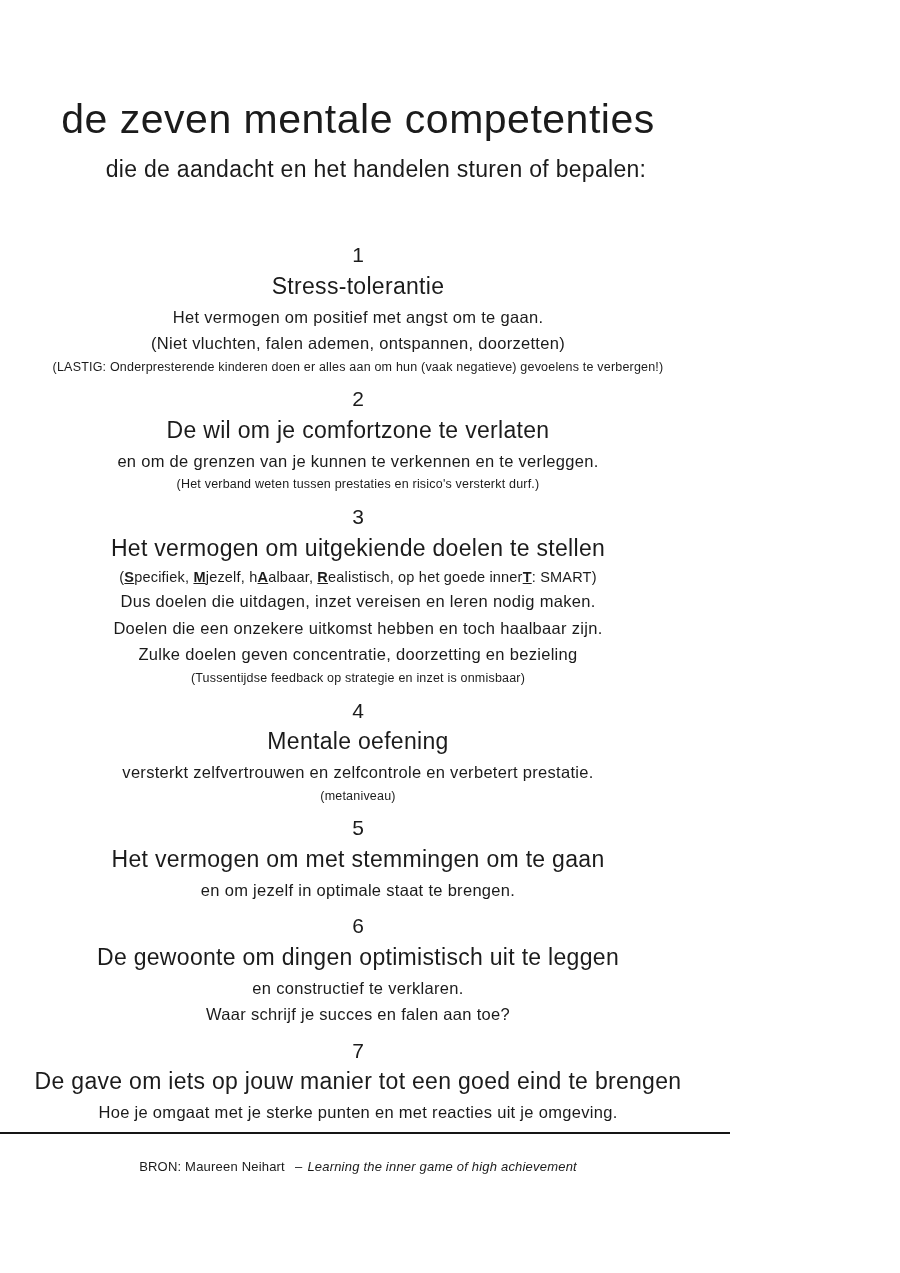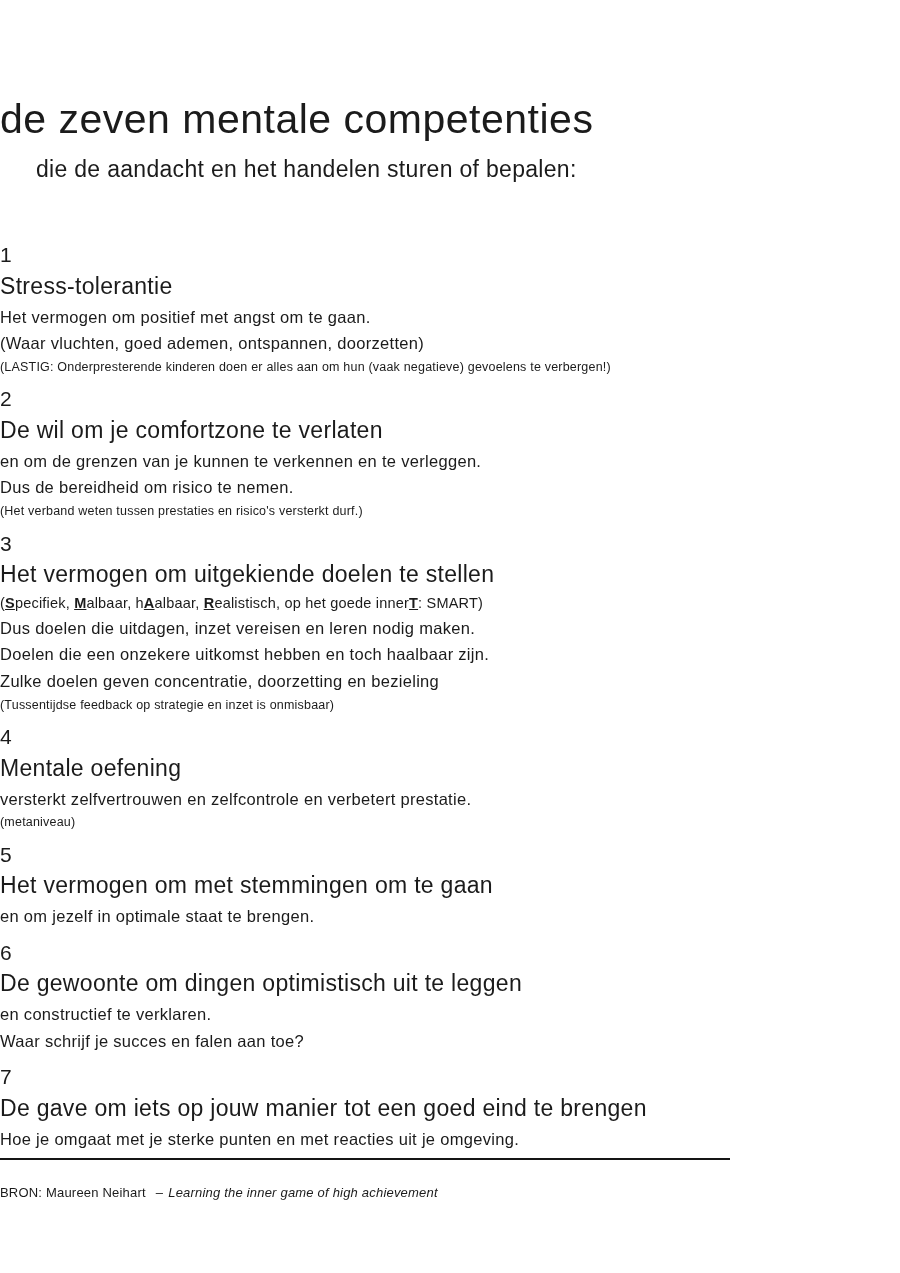--- a/index.html
+++ b/index.html
@@ -12,20 +12,21 @@
     height: 1273px;
     overflow: hidden;
     font-family: "Liberation Sans", "DejaVu Sans", sans-serif;
     color: #1b1b1b;
   }
   .page {
     width: 716px;
     height: 1273px;
     box-sizing: border-box;
     padding-top: 95px;
+    text-align: center;
   }
   h1.doc-title {
     margin: 0;
     font-size: 41px;
     font-weight: 500;
     letter-spacing: 0.5px;
     line-height: 1.2;
   }
   .doc-subtitle {
     margin-top: 12px;
@@ -100,34 +101,33 @@
 
 <div class="page">
   <h1 class="doc-title">de zeven mentale competenties</h1>
   <div class="doc-subtitle">die de aandacht en het handelen sturen of bepalen:</div>
 
   <div id="sections">
       <section class="competency">
         <div class="num">1</div>
         <h2 class="heading">Stress-tolerantie</h2>
         <p class="line body">Het vermogen om positief met angst om te gaan.</p>
-        <p class="line body">(Waar vluchten, goed ademen, ontspannen, doorzetten)</p>
+        <p class="line body">(Niet vluchten, falen ademen, ontspannen, doorzetten)</p>
         <p class="line note">(LASTIG: Onderpresterende kinderen doen er alles aan om hun (vaak negatieve) gevoelens te verbergen!)</p>
       </section>
       <section class="competency">
         <div class="num">2</div>
         <h2 class="heading">De wil om je comfortzone te verlaten</h2>
         <p class="line body">en om de grenzen van je kunnen te verkennen en te verleggen.</p>
-        <p class="line body">Dus de bereidheid om risico te nemen.</p>
         <p class="line note">(Het verband weten tussen prestaties en risico's versterkt durf.)</p>
       </section>
       <section class="competency">
         <div class="num">3</div>
         <h2 class="heading">Het vermogen om uitgekiende doelen te stellen</h2>
-        <p class="line small"><span>(</span><span class="u">S</span><span>pecifiek, </span><span class="u">M</span><span>albaar, h</span><span class="u">A</span><span>albaar, </span><span class="u">R</span><span>ealistisch, op het goede inner</span><span class="u">T</span><span>: SMART)</span></p>
+        <p class="line small"><span>(</span><span class="u">S</span><span>pecifiek, </span><span class="u">M</span><span>jezelf, h</span><span class="u">A</span><span>albaar, </span><span class="u">R</span><span>ealistisch, op het goede inner</span><span class="u">T</span><span>: SMART)</span></p>
         <p class="line body">Dus doelen die uitdagen, inzet vereisen en leren nodig maken.</p>
         <p class="line body">Doelen die een onzekere uitkomst hebben en toch haalbaar zijn.</p>
         <p class="line body">Zulke doelen geven concentratie, doorzetting en bezieling</p>
         <p class="line note">(Tussentijdse feedback op strategie en inzet is onmisbaar)</p>
       </section>
       <section class="competency">
         <div class="num">4</div>
         <h2 class="heading">Mentale oefening</h2>
         <p class="line body">versterkt zelfvertrouwen en zelfcontrole en verbetert prestatie.</p>
         <p class="line note">(metaniveau)</p>

